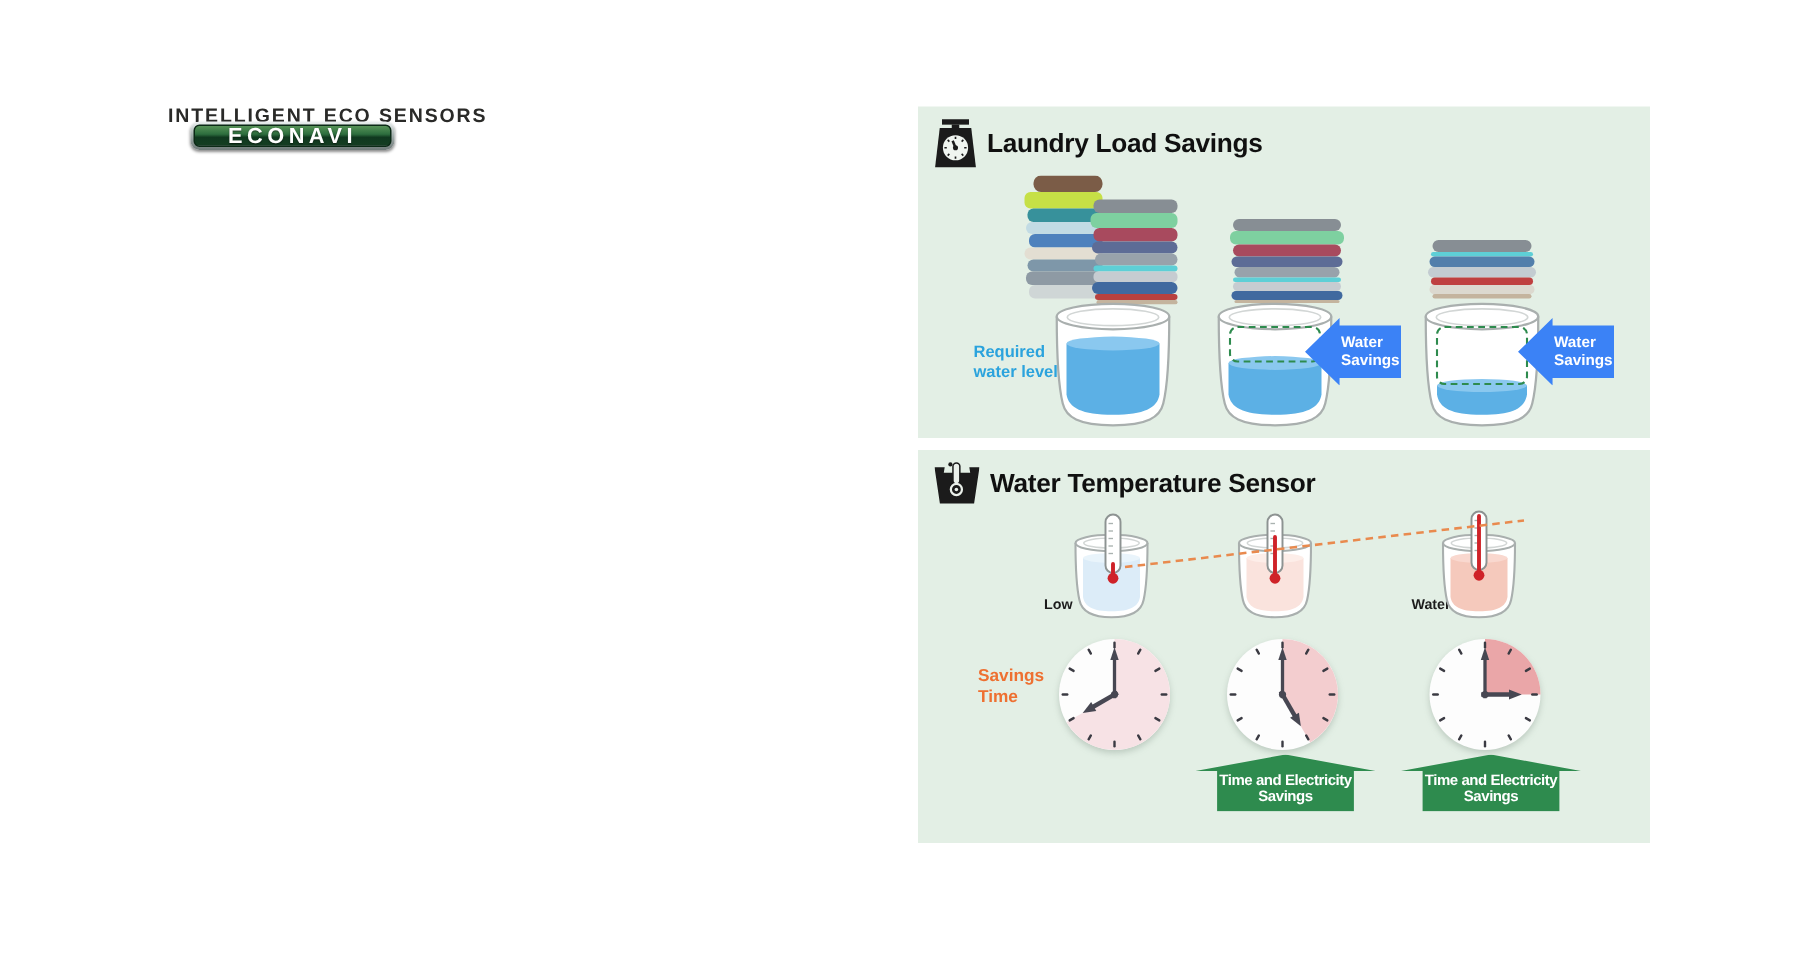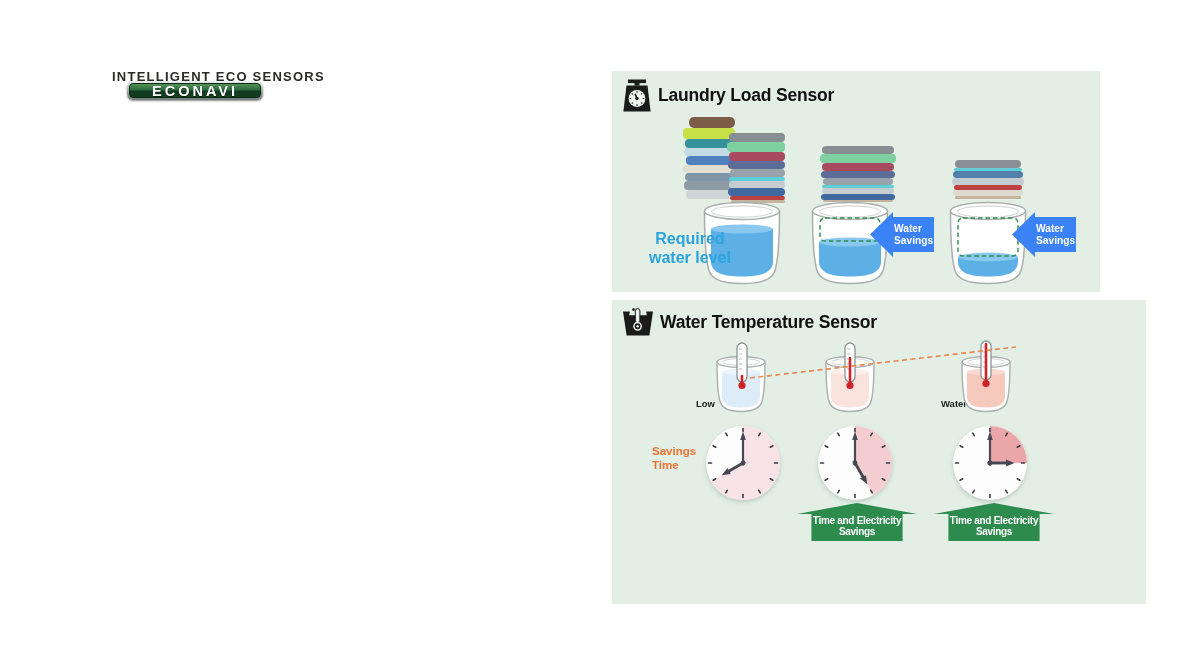--- a/index.html
+++ b/index.html
@@ -23,27 +23,27 @@
     background:linear-gradient(180deg,#569257 0%,#2d6e3e 42%,#10391f 58%,#143d22 100%);
     border:1px solid #0b2a16;display:flex;align-items:center;justify-content:center;
   }
   .logo-name{
     color:#fff;font-weight:bold;font-size:14.5px;letter-spacing:3px;
     text-shadow:0 1px 1px rgba(0,0,0,.5);
   }
   
   .panel{position:absolute;left:612px;width:488px;background:#e3efe5;}
   #panel1{top:71px;height:221px;}
-  #panel2{top:300px;height:304px;padding-left:46px;}
+  #panel2{top:300px;height:262px;}
   .panel-header{position:absolute;left:11px;top:8px;display:flex;align-items:center;gap:7px;}
   .panel-title{font-weight:bold;font-size:17.5px;color:#101010;letter-spacing:-0.2px;white-space:nowrap;}
   
   .req-label{
     position:absolute;left:37px;top:158px;color:#2ba3dd;
-    font-weight:bold;font-size:16px;line-height:1.2;text-align:center;
+    font-weight:bold;font-size:11px;line-height:1.2;
   }
   .wash-label{
     position:absolute;left:40px;top:145px;color:#ee7031;
     font-weight:bold;font-size:11.5px;line-height:1.2;
   }
   .temp-label{position:absolute;font-size:9.5px;font-weight:600;color:#1c1c1c;margin-top:36px;}
   .lbl-line{display:block;}
   
   .water-arrow{
     position:absolute;width:64px;height:45px;background:#3b82f6;
@@ -113,21 +113,21 @@
           <line x1="19.2" y1="24.7" x2="18.1" y2="23.6"></line>
           <line x1="14" y1="26.9" x2="14" y2="25.3"></line>
           <line x1="8.8" y1="24.7" x2="9.9" y2="23.6"></line>
           <line x1="6.6" y1="19.5" x2="8.2" y2="19.5"></line>
           <line x1="8.8" y1="14.3" x2="9.9" y2="15.4"></line>
         </g>
         <line x1="14" y1="19.5" x2="12.1" y2="14.9" stroke="#1b1b1b" stroke-width="1.7"></line>
         <circle cx="14" cy="19.5" r="1.7" fill="#1b1b1b"></circle>
       </svg>
     </span>
-    <span class="panel-title">Laundry Load Sensor</span>
+    <span class="panel-title">Laundry Load Savings</span>
   </div>
 
   <svg class="abs" style="left:69px;top:46px" width="110" height="86" viewBox="0 0 110 86">
     <rect x="8" y="0" width="46" height="11" rx="5" fill="#7b5c47"></rect>
     <rect x="2" y="11" width="52" height="11" rx="4" fill="#c6e046"></rect>
     <rect x="4" y="22" width="50" height="9" rx="4" fill="#37919b"></rect>
     <rect x="3" y="31" width="51" height="8" rx="4" fill="#c2dbe4"></rect>
     <rect x="5" y="39" width="49" height="9" rx="4" fill="#4e81bd"></rect>
     <rect x="2" y="48" width="52" height="8" rx="4" fill="#e3ded2"></rect>
     <rect x="4" y="56" width="50" height="8" rx="4" fill="#7e97a9"></rect>

